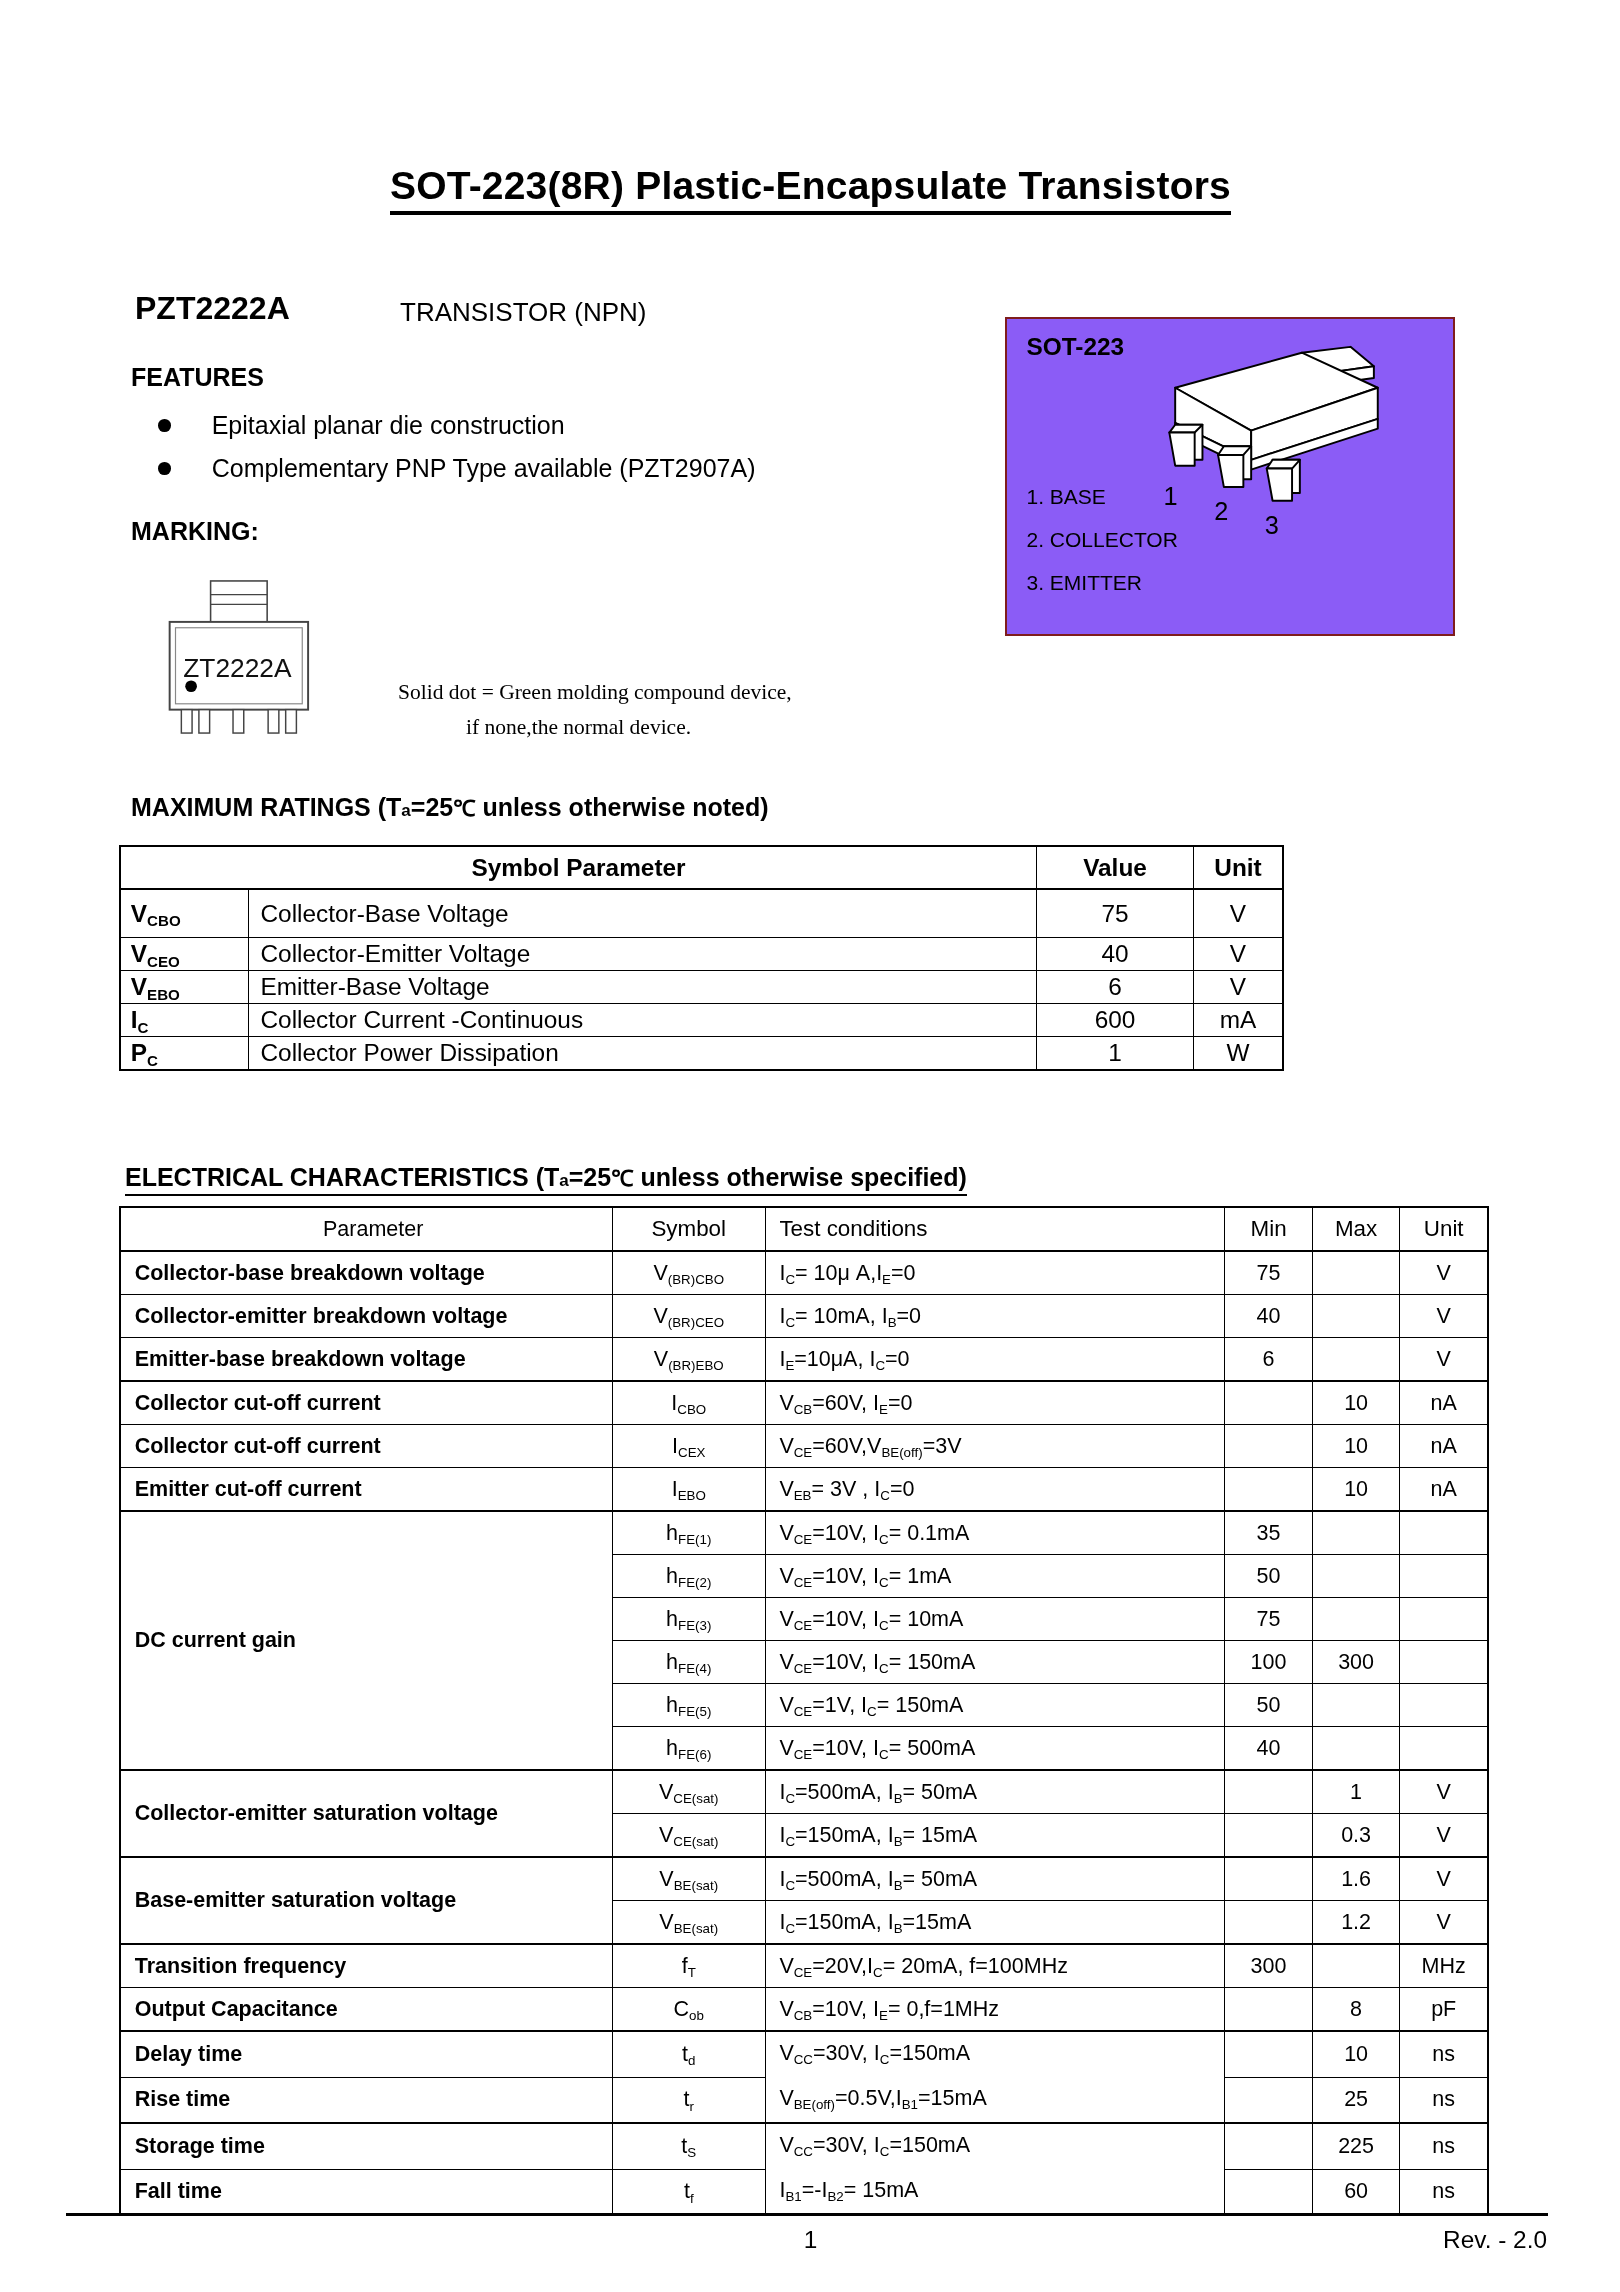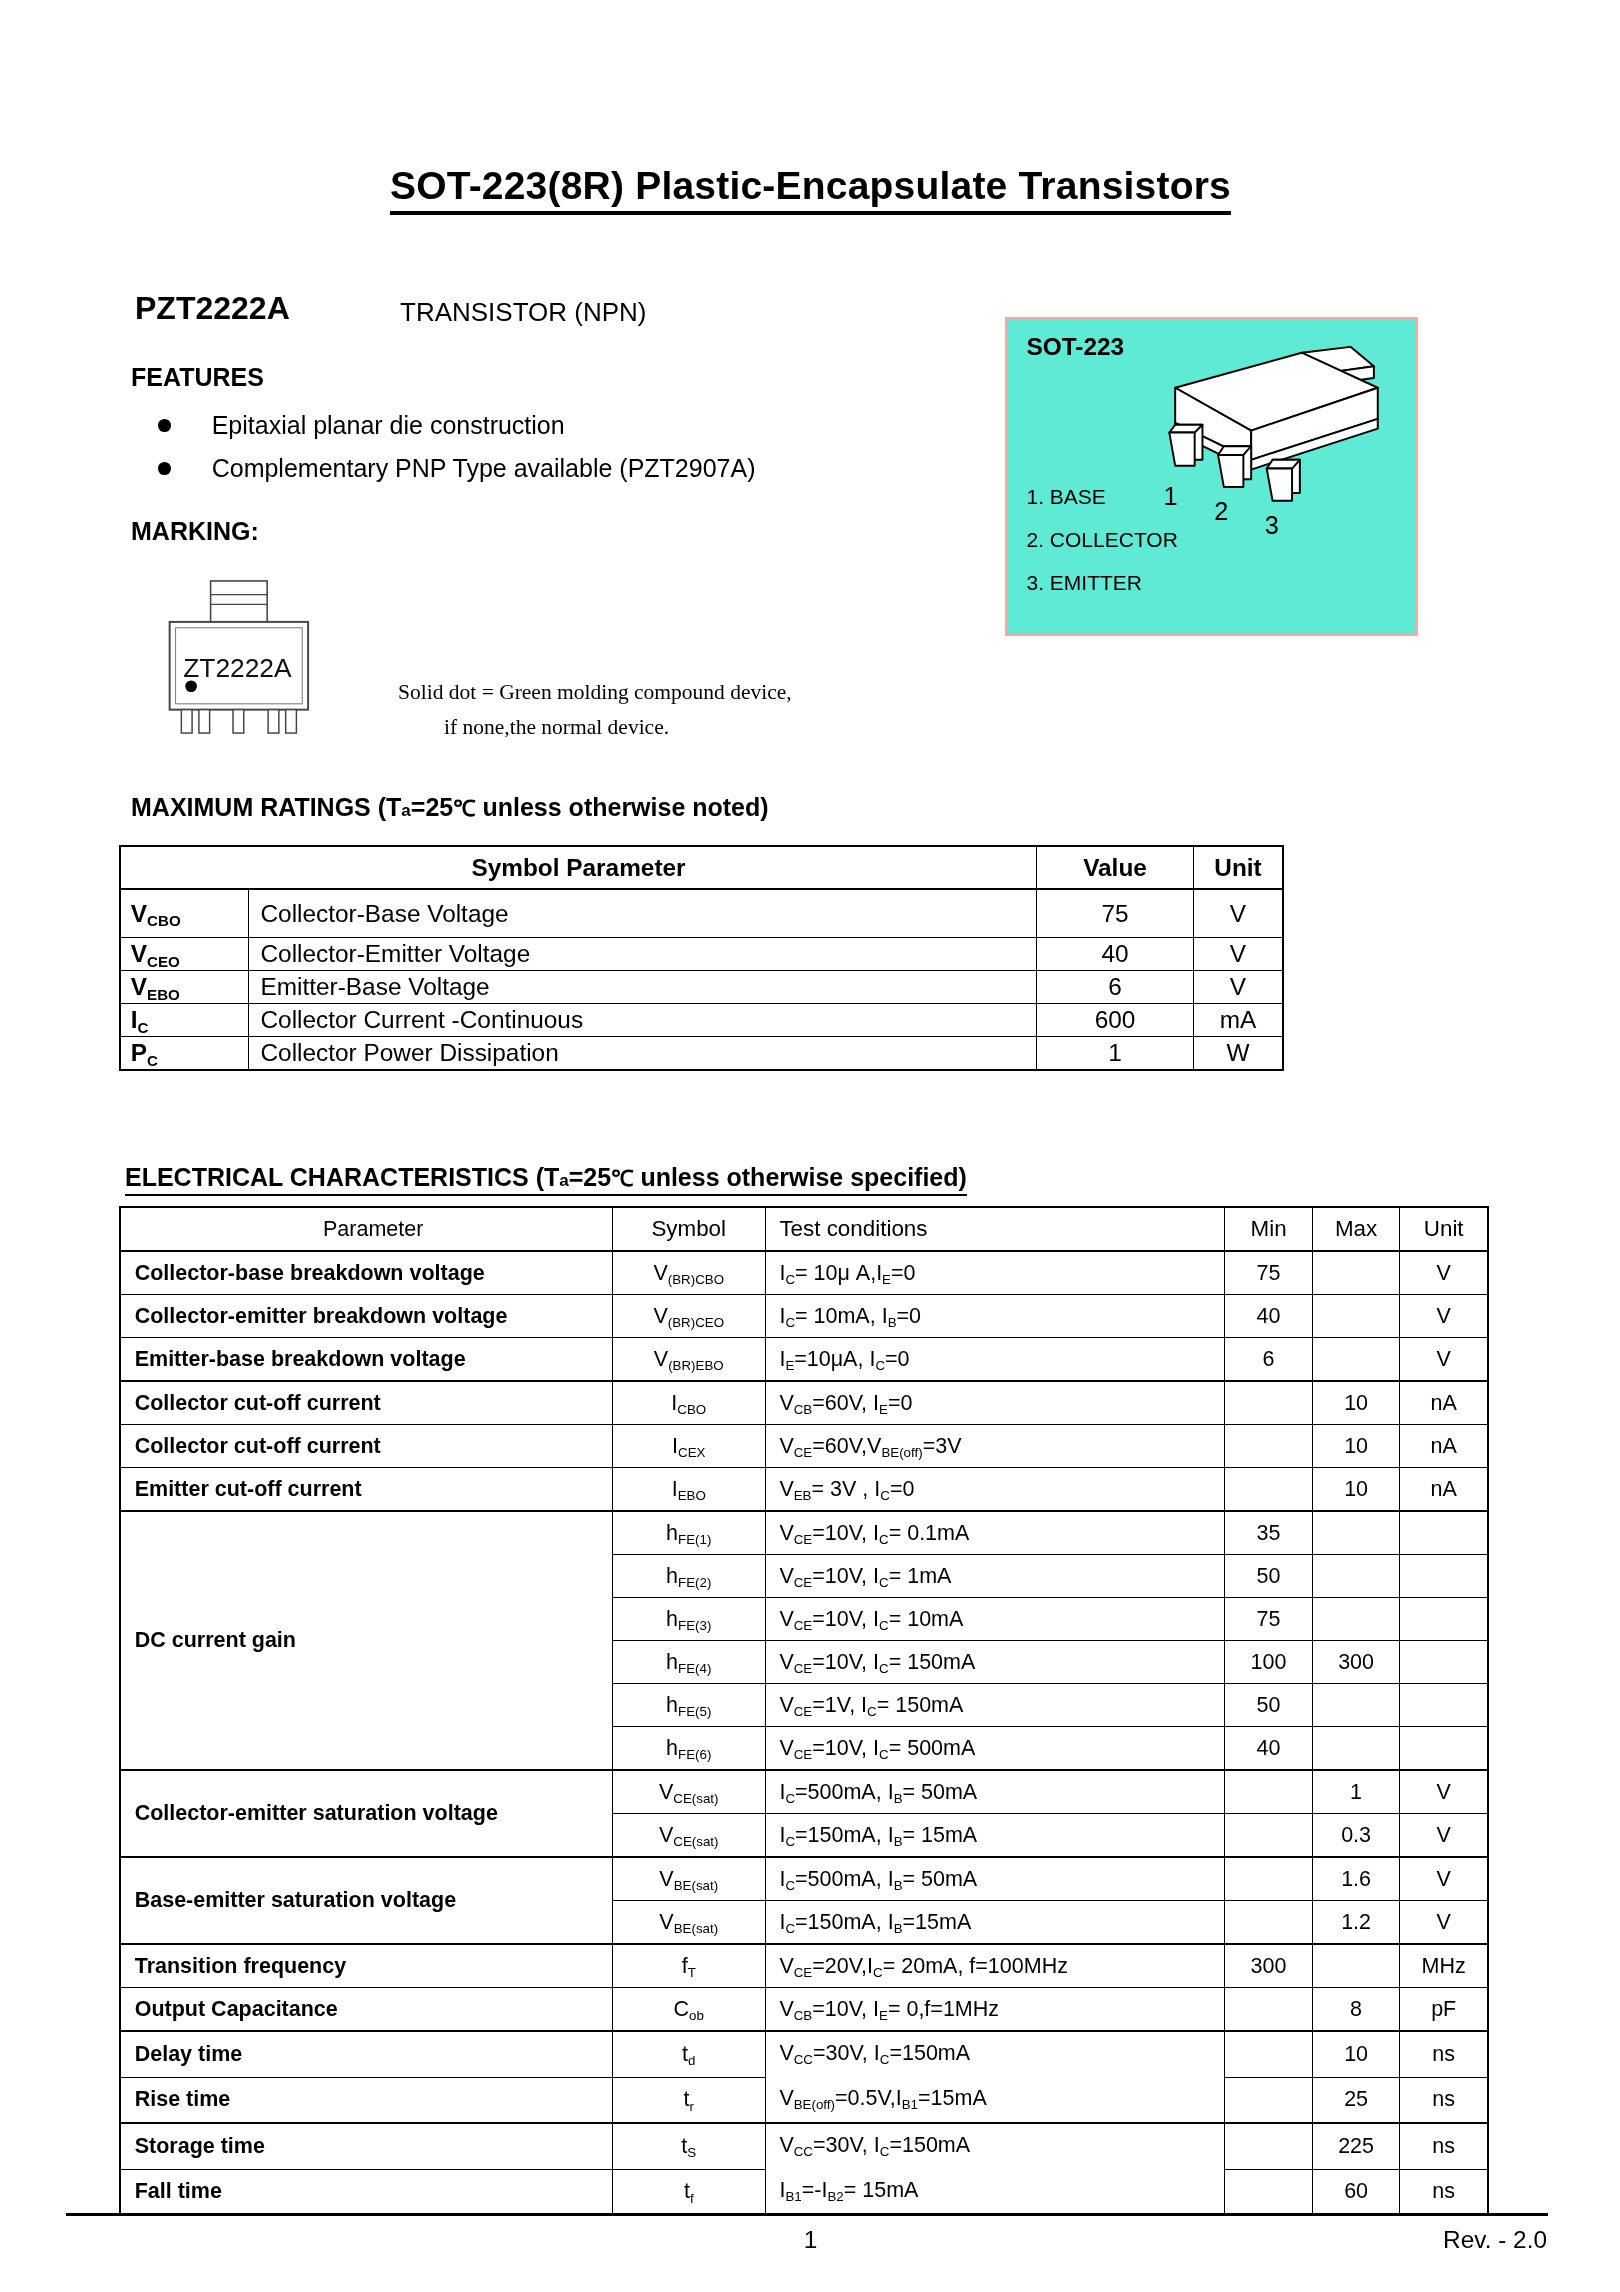--- a/index.html
+++ b/index.html
@@ -99,33 +99,33 @@
     position: absolute;
     left: 398px;
     top: 675px;
     font-size: 21.5px;
     line-height: 35px;
     font-family: "Liberation Serif", serif;
     white-space: nowrap;
   }
   .marking-note .line2 {
     display: block;
-    margin-left: 46px;
+    margin-left: 68px;
   }
 
   
   .pkg-box {
     position: absolute;
     left: 1005px;
     top: 317px;
-    width: 413px;
+    width: 450px;
     height: 319px;
-    border: 2px solid #fca5a5;
+    border: 2px solid #7f1d1d;
     box-sizing: border-box;
-    background: #5eead4;
+    background: #8b5cf6;
   }
   .pkg-box-title {
     position: absolute;
     left: 19.5px;
     top: 13.7px;
     font-size: 24.4px;
     font-weight: bold;
   }
   .pkg-pins {
     position: absolute;

